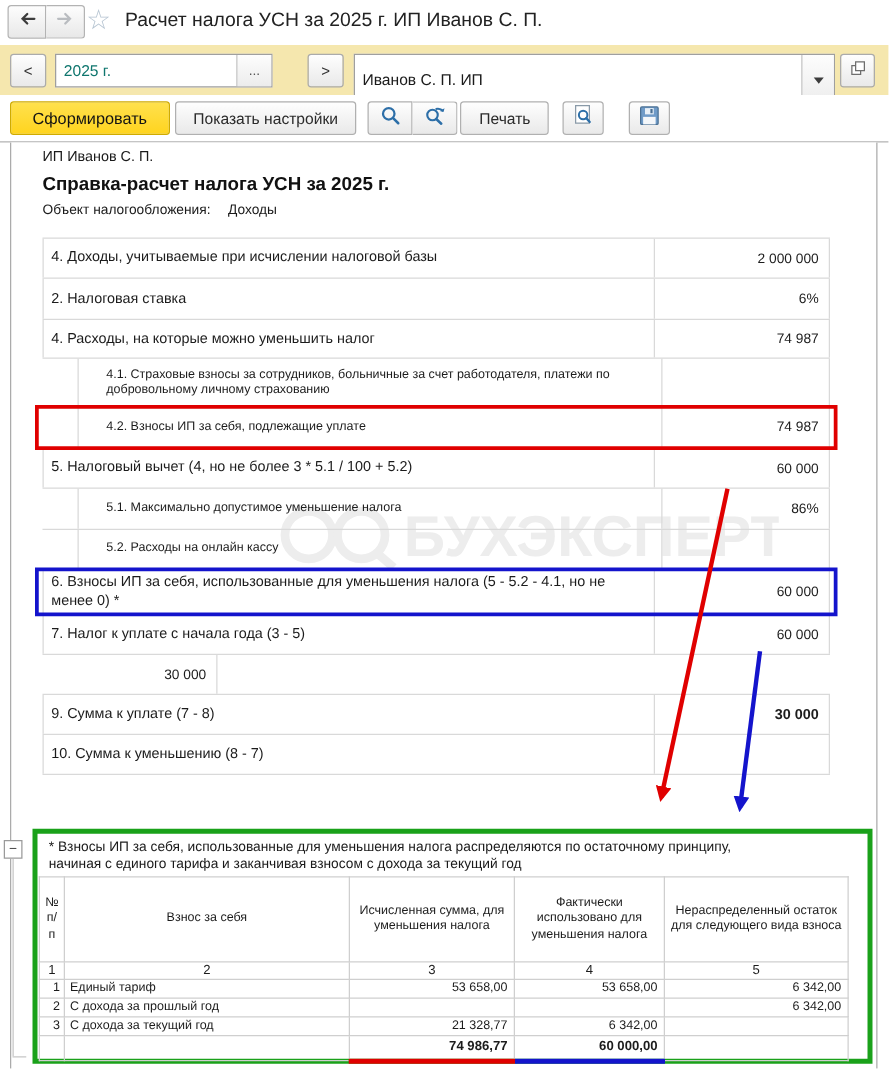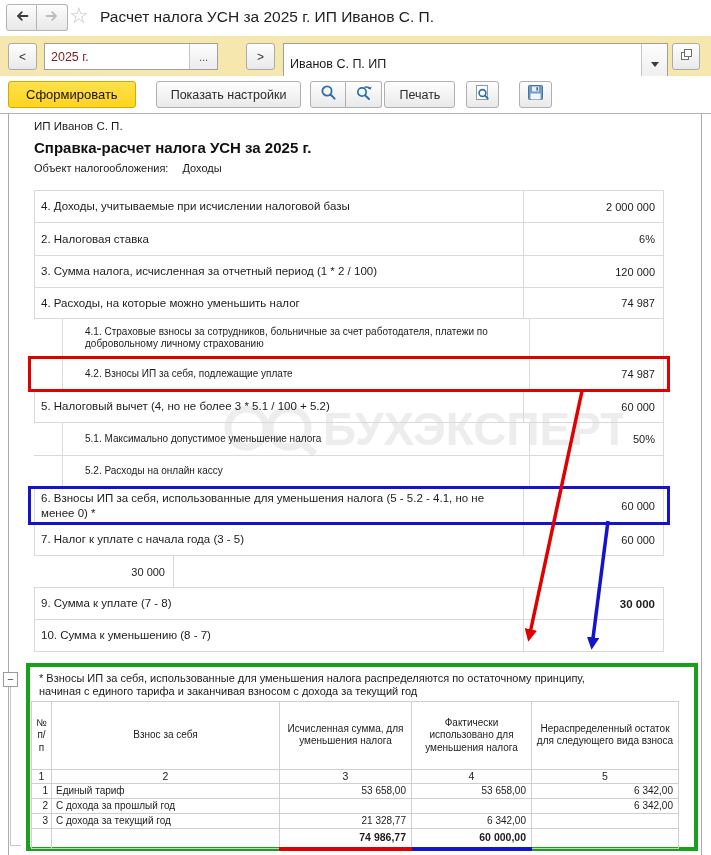--- a/index.html
+++ b/index.html
@@ -25,21 +25,21 @@
   .fbtn {
     position:absolute; top:7px; height:27px; border:1px solid #ababab; border-radius:3px;
     background:linear-gradient(#fefefe,#e9e9e9); font-size:12px; color:#333; cursor:pointer;
   }
   .fbtn.prev { left:8px;  width:29px; }
   .fbtn.next { left:246px; width:29px; }
   .periodfield {
     position:absolute; left:44px; top:7px; width:174px; height:27px;
     background:#fff; border:1px solid #9f9f9f; display:flex; align-items:center;
   }
-  .periodfield .pval { flex:1; padding-left:6px; font-size:12.5px; color:#7f1d1d; }
+  .periodfield .pval { flex:1; padding-left:6px; font-size:12.5px; color:#0f766e; }
   .periodfield .more {
     width:28px; height:100%; border:none; border-left:1px solid #c4c4c4;
     background:linear-gradient(#fdfdfd,#ececec); font-size:11px; color:#555; cursor:pointer;
   }
   .orgcombo {
     position:absolute; left:283px; top:7px; width:385px; height:42px;
     background:#fff; border:1px solid #9f9f9f; display:flex; align-items:center; cursor:pointer;
   }
   .orgcombo .oval { flex:1; padding-left:6px; font-size:12.5px; color:#1a1a1a; }
   .orgcombo .ddsec {
@@ -60,21 +60,21 @@
   }
   .tbtn {
     height:27px; border:1px solid #b0b0b0; border-radius:3px;
     background:linear-gradient(#fefefe,#e9e9e9); font-size:12.5px; color:#2b2b2b;
     padding:0 14px; cursor:pointer; font-family:inherit;
   }
   .tbtn.generate {
     background:linear-gradient(#ffe14d,#ffd41f); border:1px solid #d0ab00;
     color:#131313; font-size:13px; padding:0 17px;
   }
-  .tbtn.settings { margin-left:20px; }
+  .tbtn.settings { margin-left:4px; }
   .searchgroup { display:flex; margin-left:9px; }
   .iconbtn {
     width:36px; height:27px; border:1px solid #b0b0b0; background:linear-gradient(#fefefe,#e9e9e9);
     display:flex; align-items:center; justify-content:center; cursor:pointer;
   }
   .iconbtn.sg1 { border-radius:3px 0 0 3px; }
   .iconbtn.sg2 { border-radius:0 3px 3px 0; border-left:none; }
   .tbtn.print { margin-left:2px; }
   .iconbtn.single { border-radius:3px; width:33px; }
   .iconbtn.preview { margin-left:11px; }
@@ -258,43 +258,39 @@
 
     <div class="mtable">
       <div class="mrow" style="height:32px">
           <div class="mlabel">4. Доходы, учитываемые при исчислении налоговой базы</div>
           <div class="mvalue">2 000 000</div>
         </div>
       <div class="mrow" style="height:33px">
           <div class="mlabel">2. Налоговая ставка</div>
           <div class="mvalue">6%</div>
         </div>
-      <div class="mrow" style="height:32px">
-          <div class="mlabel">3. Сумма налога, исчисленная за отчетный период (1 * 2 / 100)</div>
-          <div class="mvalue">120 000</div>
-        </div>
       <div class="mrow" style="height:31px">
           <div class="mlabel">4. Расходы, на которые можно уменьшить налог</div>
           <div class="mvalue">74 987</div>
         </div>
       <div class="mrow sub" style="height:39px">
           <div class="mlabel">4.1. Страховые взносы за сотрудников, больничные за счет работодателя, платежи по добровольному личному страхованию</div>
           <div class="mvalue"></div>
         </div>
       <div class="mrow sub hl-red" style="height:33px">
           <div class="mlabel">4.2. Взносы ИП за себя, подлежащие уплате</div>
           <div class="mvalue">74 987</div>
         </div>
       <div class="mrow" style="height:32px">
           <div class="mlabel">5. Налоговый вычет (4, но не более 3 * 5.1 / 100 + 5.2)</div>
           <div class="mvalue">60 000</div>
         </div>
       <div class="mrow sub" style="height:33px">
           <div class="mlabel">5.1. Максимально допустимое уменьшение налога</div>
-          <div class="mvalue">50%</div>
+          <div class="mvalue">86%</div>
         </div>
       <div class="mrow sub" style="height:32px">
           <div class="mlabel">5.2. Расходы на онлайн кассу</div>
           <div class="mvalue"></div>
         </div>
       <div class="mrow hl-blue" style="height:36px">
           <div class="mlabel">6. Взносы ИП за себя, использованные для уменьшения налога (5 - 5.2 - 4.1, но не менее 0) *</div>
           <div class="mvalue">60 000</div>
         </div>
       <div class="mrow" style="height:32px">

